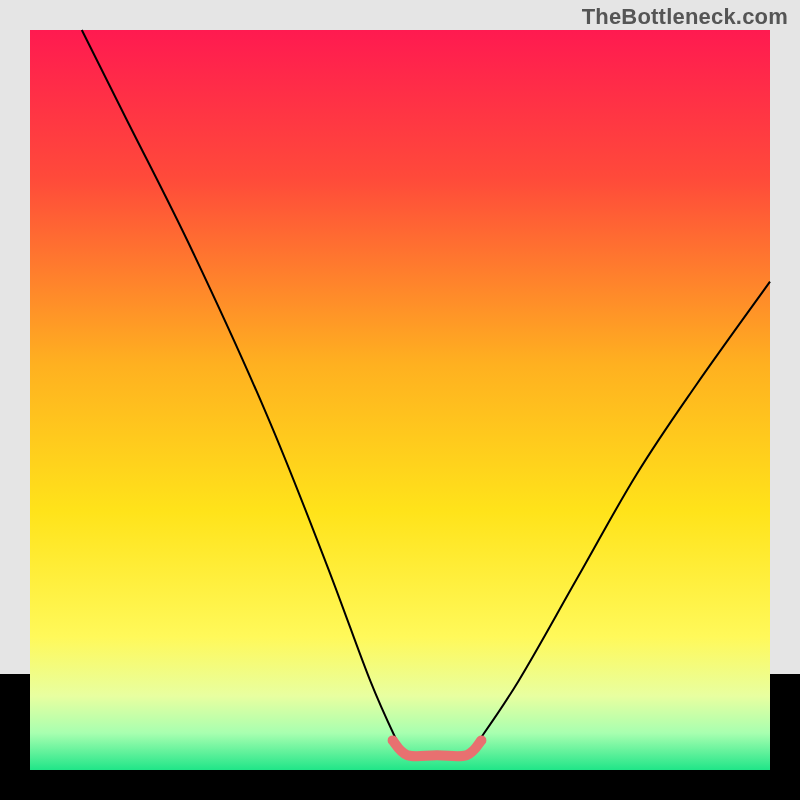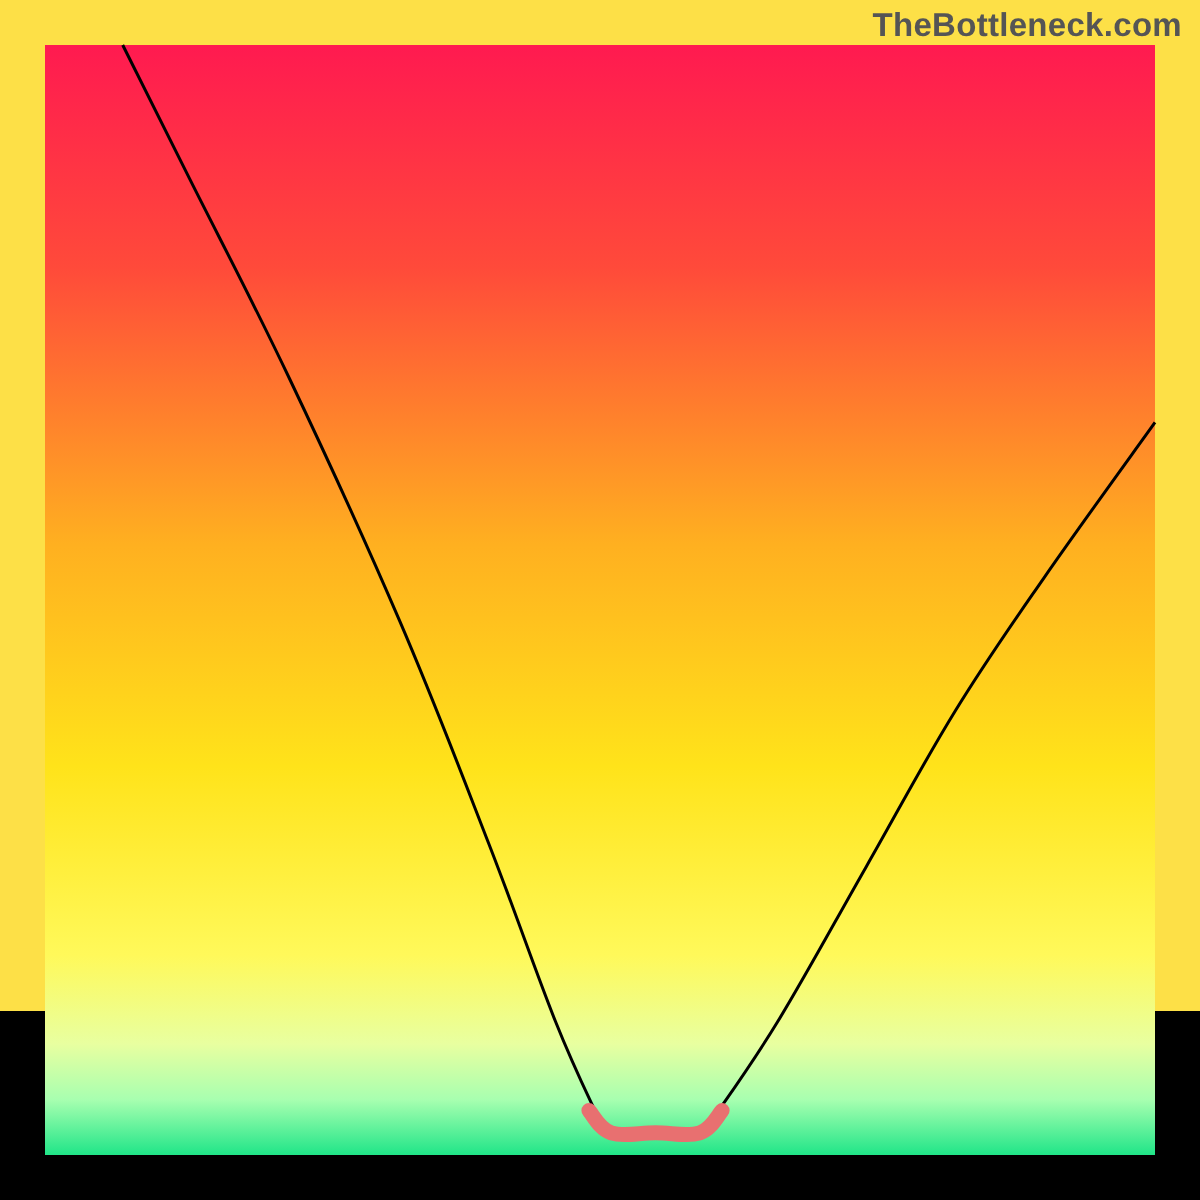--- a/index.html
+++ b/index.html
@@ -8,21 +8,21 @@
     width: 800px;
     height: 800px;
     background: #000;
     overflow: hidden;
     font-family: Arial, Helvetica, sans-serif;
   }
   .chart-wrap {
     position: relative;
     width: 800px;
     height: 674px;
-    background: #fde047;
+    background: #e5e5e5;
   }
   .watermark {
     position: absolute;
     top: 4px;
     right: 12px;
     color: #555;
     font-size: 22px;
     font-weight: 600;
     letter-spacing: 0.2px;
     user-select: none;

